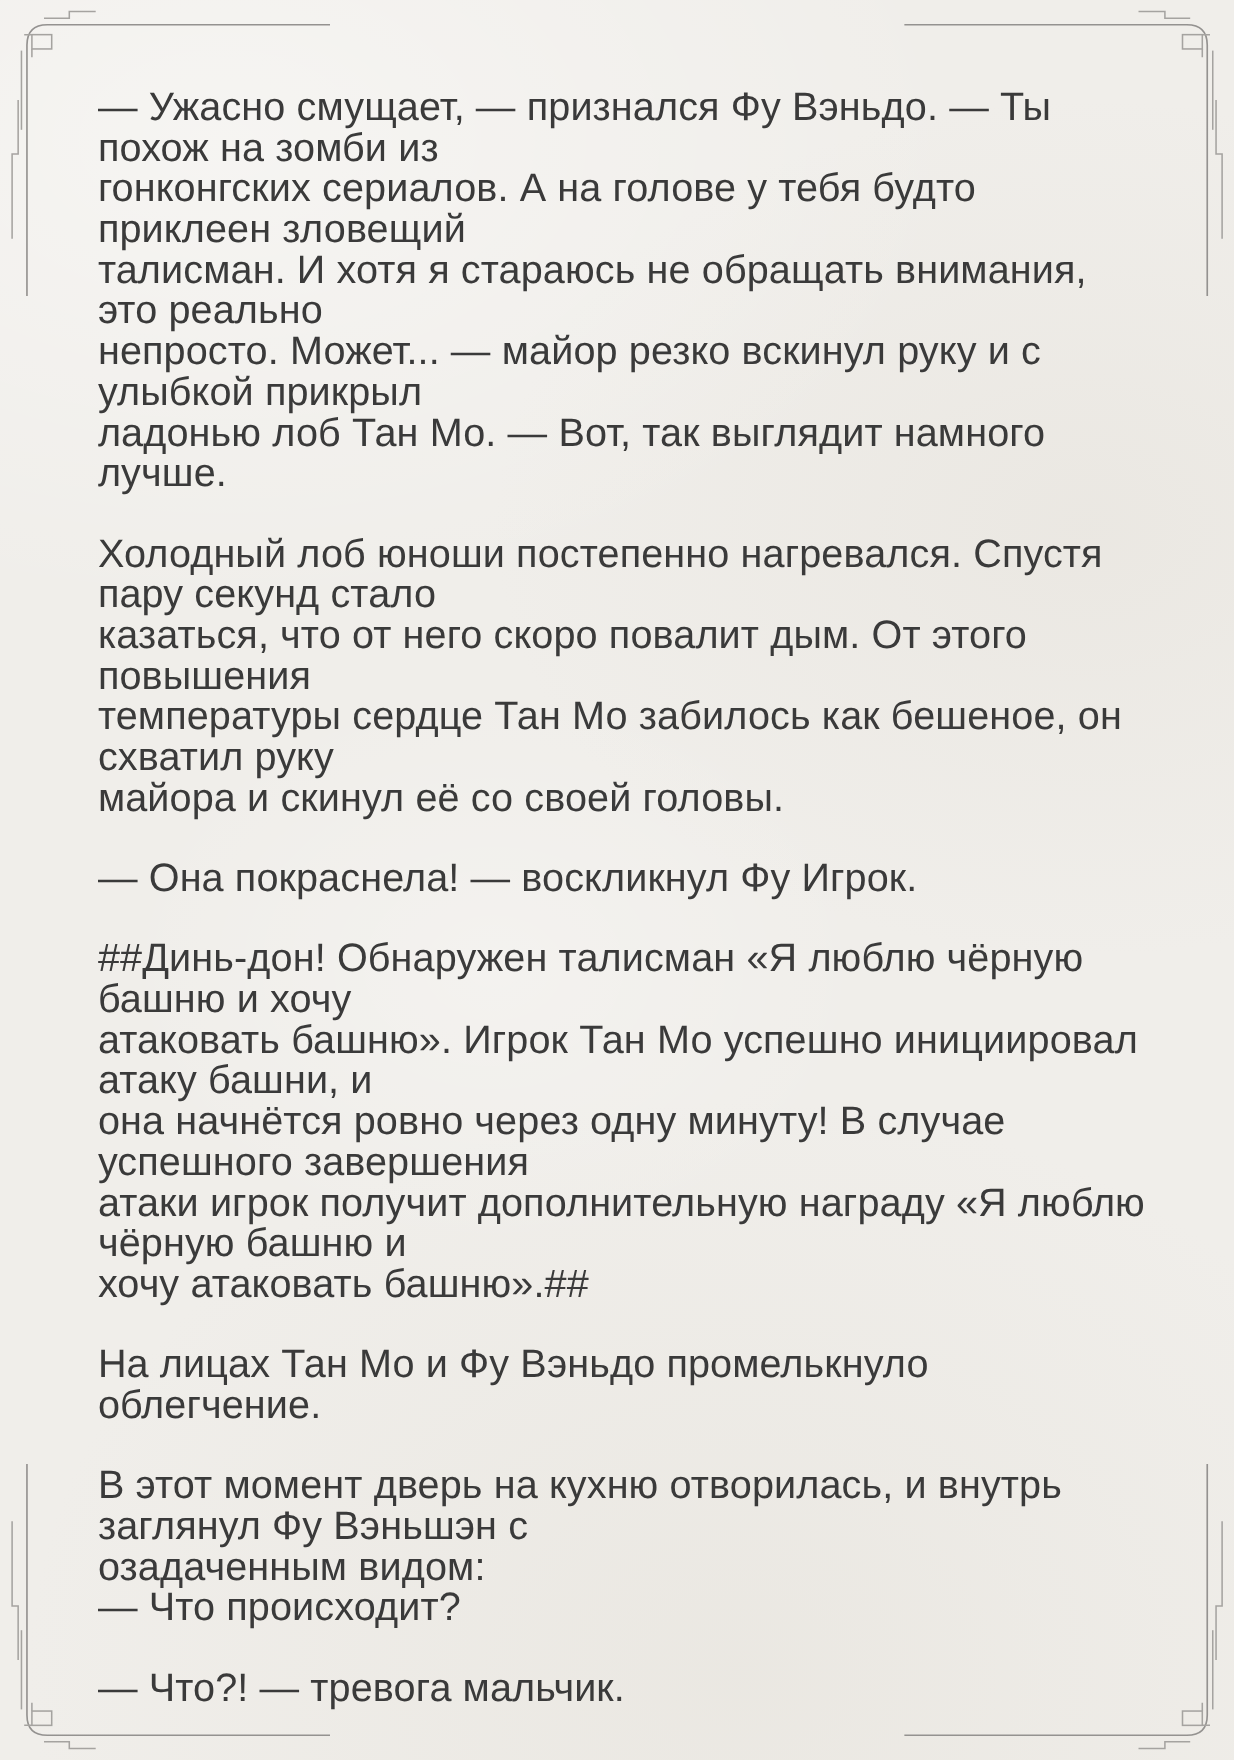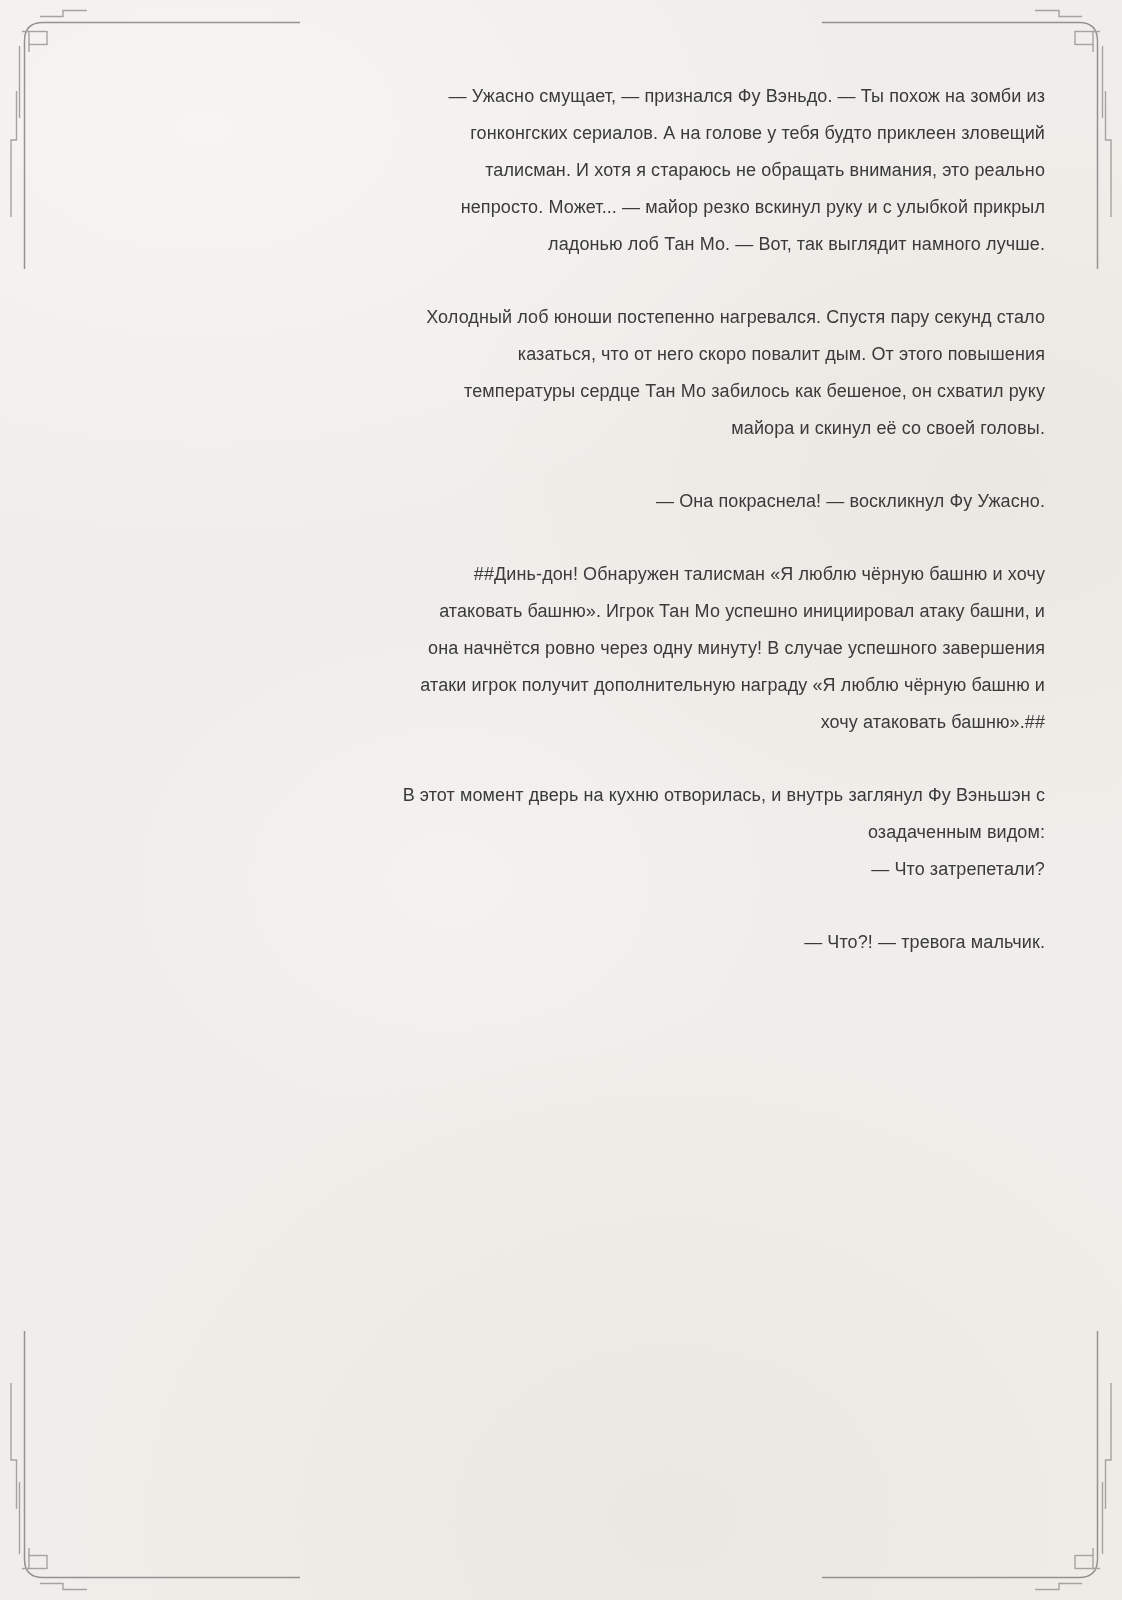--- a/index.html
+++ b/index.html
@@ -22,26 +22,25 @@
   }
   .text-col {
     position: absolute;
     left: 89px;
     top: 78px;
     width: 956px;
     color: #3a3a3a;
   }
   .text-col p {
     margin: 0 0 36px 0;
-    font-size: 18px;
+    font-size: 36px;
     line-height: 37px;
     font-weight: 400;
     letter-spacing: 0.1px;
     white-space: pre-line; 
-    text-align: right;
   }
   .corner {
     position: absolute;
     width: 300px;
     height: 300px;
     pointer-events: none;
   }
   .corner svg { display: block; }
   .corner-tl { left: 0; top: 0; }
   .corner-tr { right: 0; top: 0; transform: scaleX(-1); }
@@ -112,25 +111,26 @@
   <div class="text-col">
     <p>— Ужасно смущает, — признался Фу Вэньдо. — Ты похож на зомби из
 гонконгских сериалов. А на голове у тебя будто приклеен зловещий
 талисман. И хотя я стараюсь не обращать внимания, это реально
 непросто. Может... — майор резко вскинул руку и с улыбкой прикрыл
 ладонью лоб Тан Мо. — Вот, так выглядит намного лучше.</p>
     <p>Холодный лоб юноши постепенно нагревался. Спустя пару секунд стало
 казаться, что от него скоро повалит дым. От этого повышения
 температуры сердце Тан Мо забилось как бешеное, он схватил руку
 майора и скинул её со своей головы.</p>
-    <p>— Она покраснела! — воскликнул Фу Ужасно.</p>
+    <p>— Она покраснела! — воскликнул Фу Игрок.</p>
     <p>##Динь-дон! Обнаружен талисман «Я люблю чёрную башню и хочу
 атаковать башню». Игрок Тан Мо успешно инициировал атаку башни, и
 она начнётся ровно через одну минуту! В случае успешного завершения
 атаки игрок получит дополнительную награду «Я люблю чёрную башню и
 хочу атаковать башню».##</p>
+    <p>На лицах Тан Мо и Фу Вэньдо промелькнуло облегчение.</p>
     <p>В этот момент дверь на кухню отворилась, и внутрь заглянул Фу Вэньшэн с
 озадаченным видом:
-— Что затрепетали?</p>
+— Что происходит?</p>
     <p>— Что?! — тревога мальчик.</p>
   </div>
 
 </div>
 
 </body></html>

